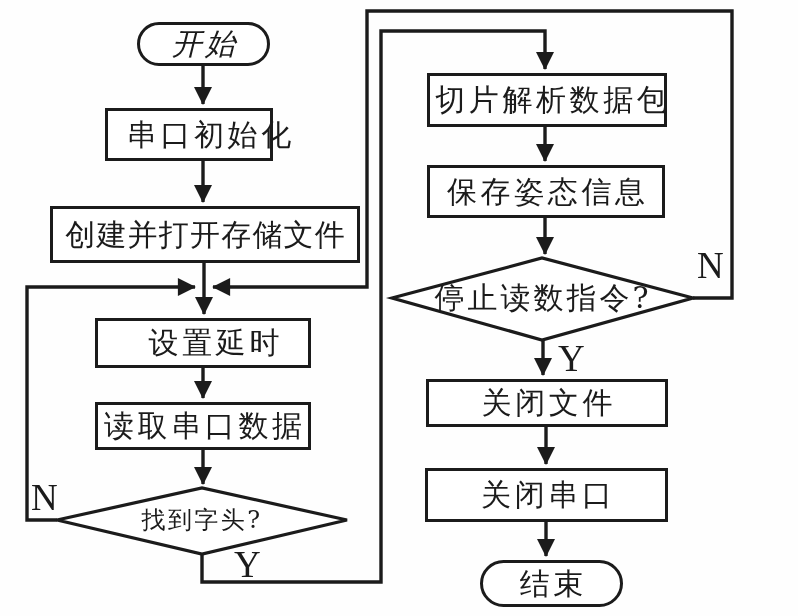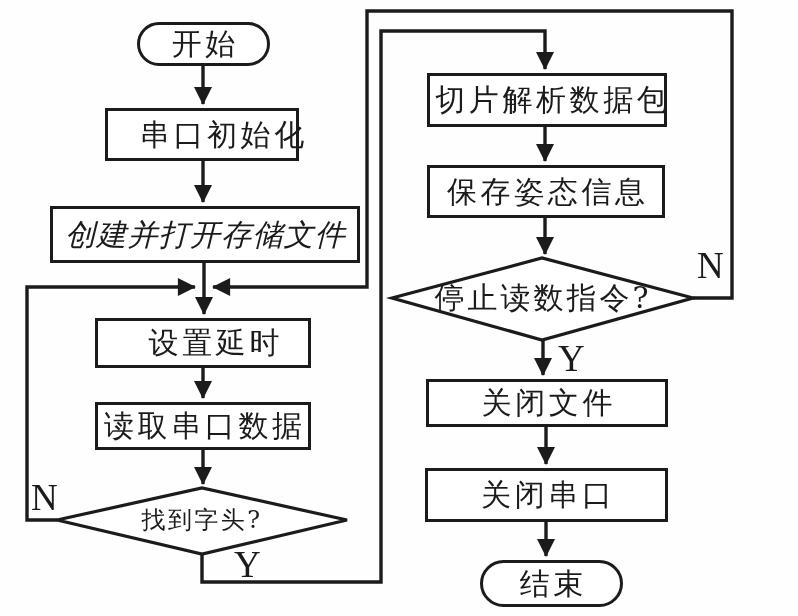--- a/index.html
+++ b/index.html
@@ -12,21 +12,21 @@
   }
   #edges { position:absolute; left:0; top:0; z-index:1; }
   .node {
     position:absolute; box-sizing:border-box; z-index:2;
     border:3px solid var(--line); background:#fff;
     display:flex; align-items:center; justify-content:center;
     font-size:30px; line-height:1; letter-spacing:0.12em; text-indent:0.12em;
     white-space:nowrap;
   }
   .terminator { border-radius:24px; }
-  .wide { letter-spacing:0.04em; text-indent:0.04em; font-size:30px;font-style:italic; }
+  .wide { letter-spacing:0.04em; text-indent:0.04em; font-size:30px; }
   .dtext {
     position:absolute; z-index:3; background:transparent; border:none;
     display:flex; align-items:center; justify-content:center;
     font-size:31px; line-height:1; letter-spacing:0.10em; white-space:nowrap;
   }
   .branch {
     position:absolute; z-index:3; font-size:37px; line-height:1;
     font-family:"Liberation Serif","DejaVu Serif",serif;
   }
 </style>
@@ -51,23 +51,23 @@
     <polyline points="545,127 545,161" marker-end="url(#ah)"></polyline>
     <polyline points="545,218 545,254" marker-end="url(#ah)"></polyline>
     <polyline points="543,340 543,375" marker-end="url(#ah)"></polyline>
     <polyline points="546,427 546,464" marker-end="url(#ah)"></polyline>
     <polyline points="546,522 546,556" marker-end="url(#ah)"></polyline>
     <polygon points="57,520 202,488 347,520 202,554" fill="#fff" stroke-width="3.2"></polygon>
     <polygon points="392,298 542,258 693,298 542,340" fill="#fff" stroke-width="3.2"></polygon>
   </g>
 </svg>
 
-<div class="node terminator" style="left:137px;top:22px;width:133px;height:44px;">开始</div>
+<div class="node terminator" style="left:137px;top:22px;width:133px;height:44px;font-style:italic;">开始</div>
 
-<div class="node" style="left:105px;top:108px;width:194px;height:53px;padding-left:40px;">串口初始化</div>
+<div class="node" style="left:105px;top:108px;width:168px;height:53px;padding-left:40px;">串口初始化</div>
 
 <div class="node wide" style="left:50px;top:206px;width:310px;height:57px;">创建并打开存储文件</div>
 
 <div class="node" style="left:95px;top:318px;width:216px;height:50px;padding-left:22px;">设置延时</div>
 
 <div class="node" style="left:95px;top:402px;width:216px;height:48px;">读取串口数据</div>
 
 <div class="dtext" style="left:97px;top:496px;width:210px;height:48px;font-size:24px;">找到字头?</div>
 
 <div class="node" style="left:427px;top:73px;width:240px;height:54px;padding-left:8px;">切片解析数据包</div>

